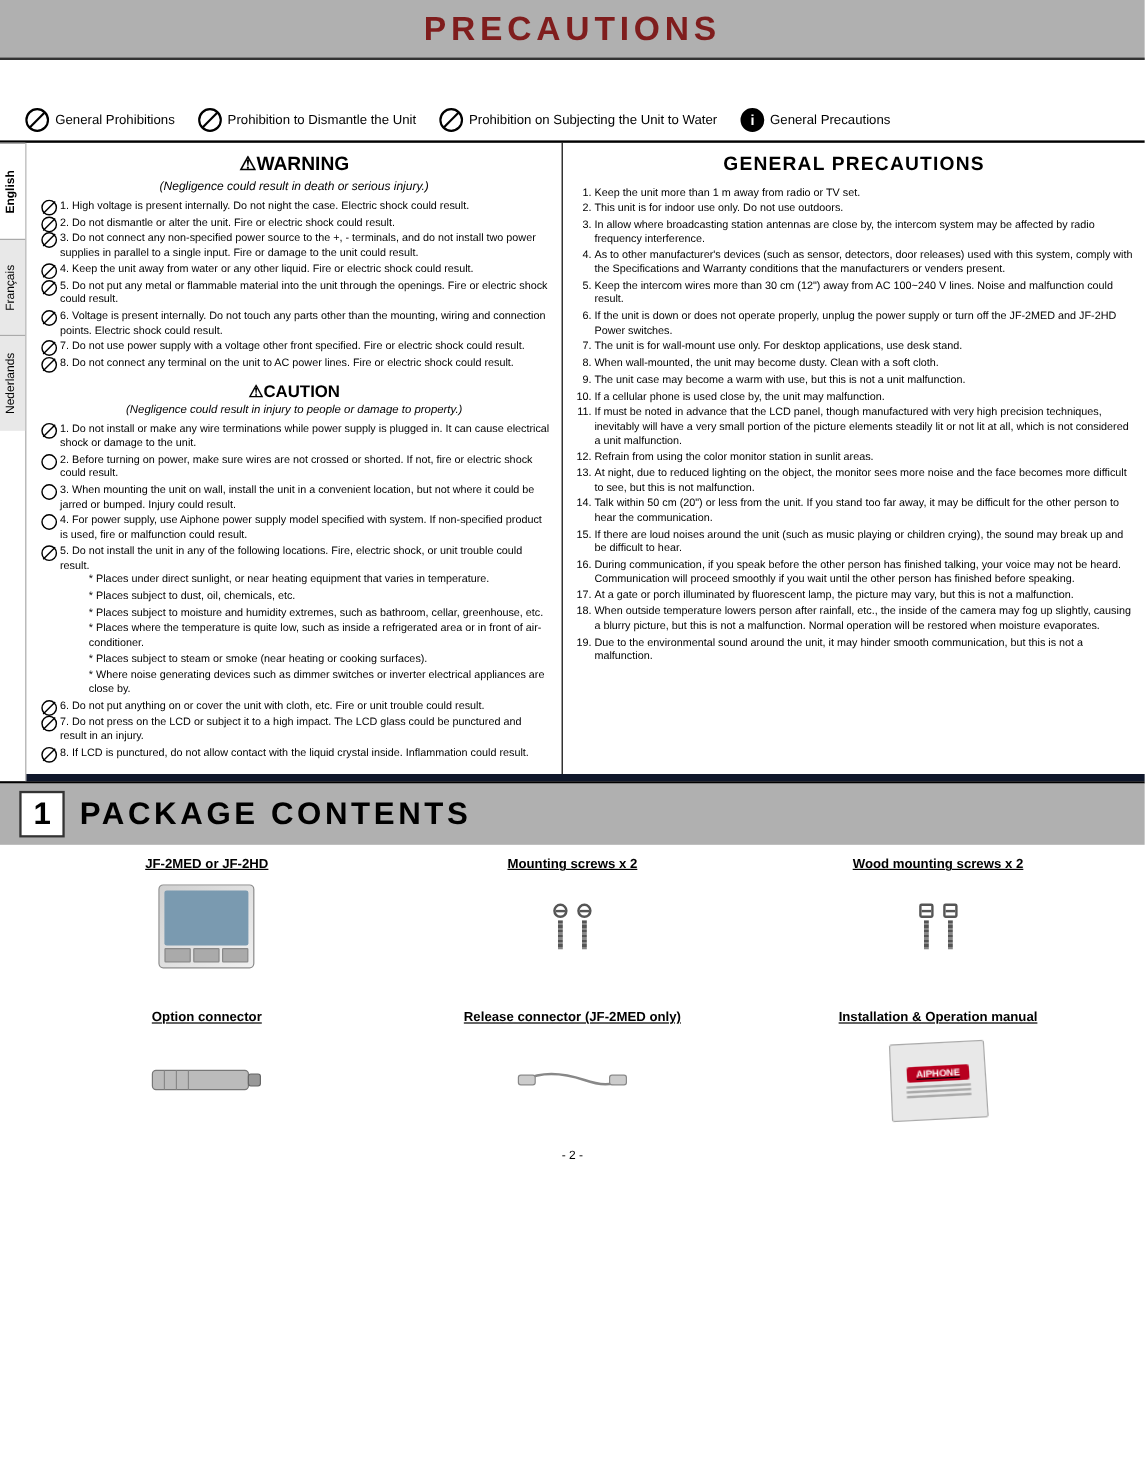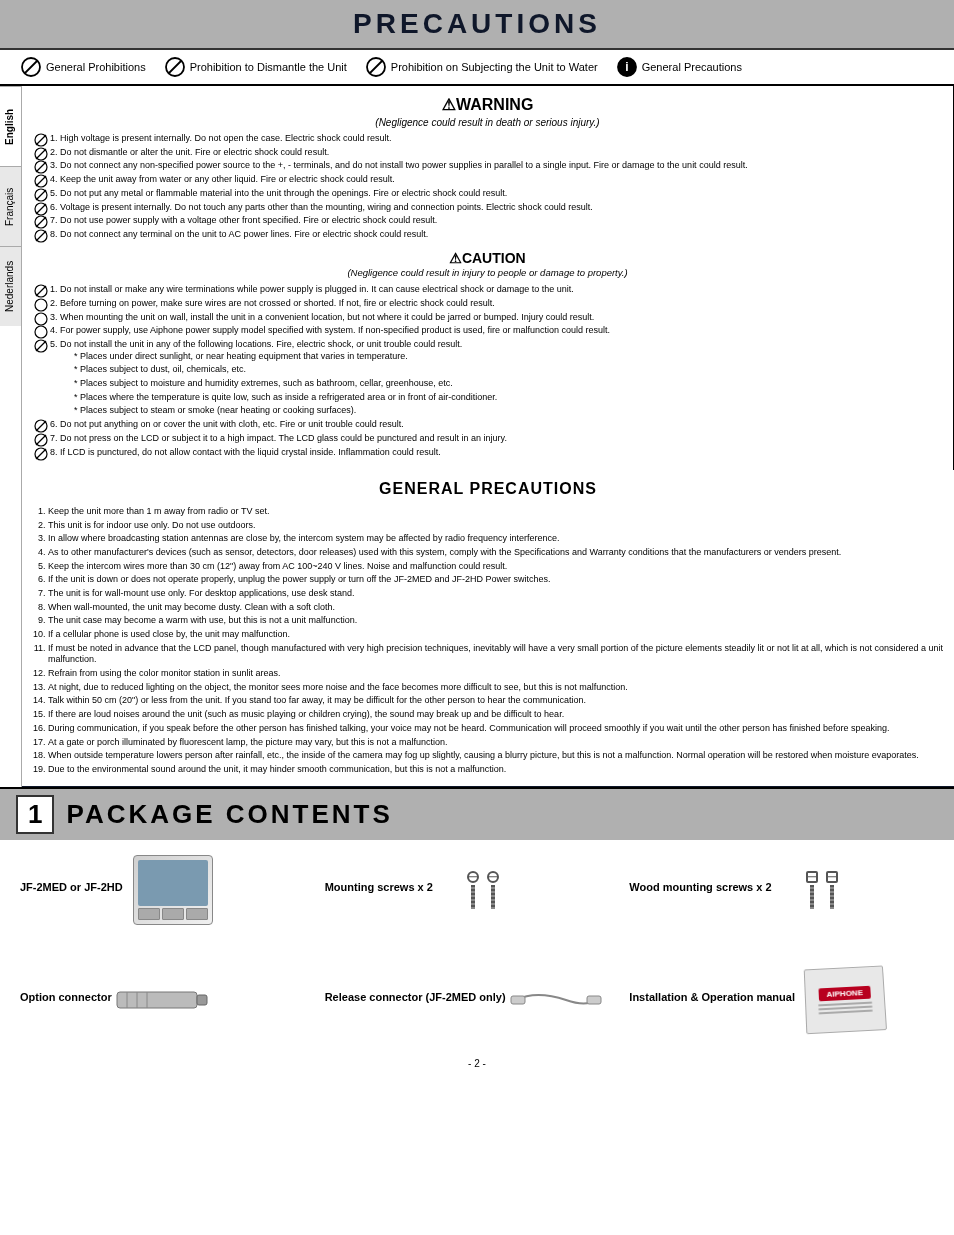--- a/index.html
+++ b/index.html
@@ -16,31 +16,32 @@
     .page-title-bar {
       background: #b0b0b0;
       text-align: center;
       padding: 8px 0;
       border-bottom: 2px solid #333;
     }
     .page-title-bar h1 {
       font-size: 28px;
       font-weight: 900;
       letter-spacing: 4px;
-      color: #0f172a;
+      color: #7f1d1d;
     }
 
     
     .icon-bar {
       display: flex;
       align-items: center;
       padding: 6px 20px;
       border-bottom: 2px solid #000;
       font-size: 11px;
       gap: 18px;
+      margin-top: 33px;
     }
     .icon-bar-item {
       display: flex;
       align-items: center;
       gap: 4px;
     }
     .prohib-icon {
       display: inline-flex;
       align-items: center;
       justify-content: center;
@@ -77,22 +78,22 @@
     }
     .side-tab.active {
       background: #fff;
       font-weight: bold;
     }
 
     
     .content-area {
       flex: 1;
       display: flex;
-      flex-direction: column;
-      border-bottom: 1px solid #0f172a;
+      flex-direction: row;
+      border-bottom: 6px solid #0f172a;
     }
 
     
     .left-col {
       flex: 0 0 48%;
       padding: 8px 10px;
       border-right: 1px solid #000;
       font-size: 9.2px;
       line-height: 1.35;
     }
@@ -201,23 +202,24 @@
 
     .package-items {
       display: flex;
       flex-direction: row;
       padding: 10px 20px;
       gap: 0;
     }
     .package-item {
       flex: 1;
       display: flex;
-      flex-direction: row;
+      flex-direction: column;
       align-items: center;
       text-align: center;
+      text-decoration: underline;
     }
     .package-item-label {
       font-size: 11px;
       margin-bottom: 6px;
       font-weight: bold;
     }
     .package-item-img {
       width: 100px;
       height: 80px;
       display: flex;
@@ -410,21 +412,21 @@
         </div>
         <div class="warning-subtitle">(Negligence could result in death or serious injury.)</div>
         <ul class="warn-list">
           <li>
             <span class="num-icon">
               <svg width="14" height="14" viewBox="0 0 14 14">
                   <circle cx="7" cy="7" r="6" stroke="#000" stroke-width="1.2" fill="none"></circle>
                   <line x1="2" y1="12" x2="12" y2="2" stroke="#000" stroke-width="1.2"></line>
                 </svg>
             </span>
-            1. <span>High voltage is present internally. Do not open the case. Electric shock could result.</span>
+            1. <span>High voltage is present internally. Do not night the case. Electric shock could result.</span>
           </li>
           <li>
             <span class="num-icon">
               <svg width="14" height="14" viewBox="0 0 14 14">
                   <circle cx="7" cy="7" r="6" stroke="#000" stroke-width="1.2" fill="none"></circle>
                   <line x1="2" y1="12" x2="12" y2="2" stroke="#000" stroke-width="1.2"></line>
                 </svg>
             </span>
             2. <span>Do not dismantle or alter the unit. Fire or electric shock could result.</span>
           </li>
@@ -531,20 +533,21 @@
                   <line x1="2" y1="12" x2="12" y2="2" stroke="#000" stroke-width="1.2"></line>
                 </svg>
             </span>
             5. <span>Do not install the unit in any of the following locations. Fire, electric shock, or unit trouble could result.</span>
             <ul class="sub-list">
               <li>Places under direct sunlight, or near heating equipment that varies in temperature.</li>
               <li>Places subject to dust, oil, chemicals, etc.</li>
               <li>Places subject to moisture and humidity extremes, such as bathroom, cellar, greenhouse, etc.</li>
               <li>Places where the temperature is quite low, such as inside a refrigerated area or in front of air-conditioner.</li>
               <li>Places subject to steam or smoke (near heating or cooking surfaces).</li>
+              <li>Where noise generating devices such as dimmer switches or inverter electrical appliances are close by.</li>
             </ul>
           </li>
           <li>
             <span class="num-icon">
               <svg width="14" height="14" viewBox="0 0 14 14">
                   <circle cx="7" cy="7" r="6" stroke="#000" stroke-width="1.2" fill="none"></circle>
                   <line x1="2" y1="12" x2="12" y2="2" stroke="#000" stroke-width="1.2"></line>
                 </svg>
             </span>
             6. <span>Do not put anything on or cover the unit with cloth, etc. Fire or unit trouble could result.</span>

